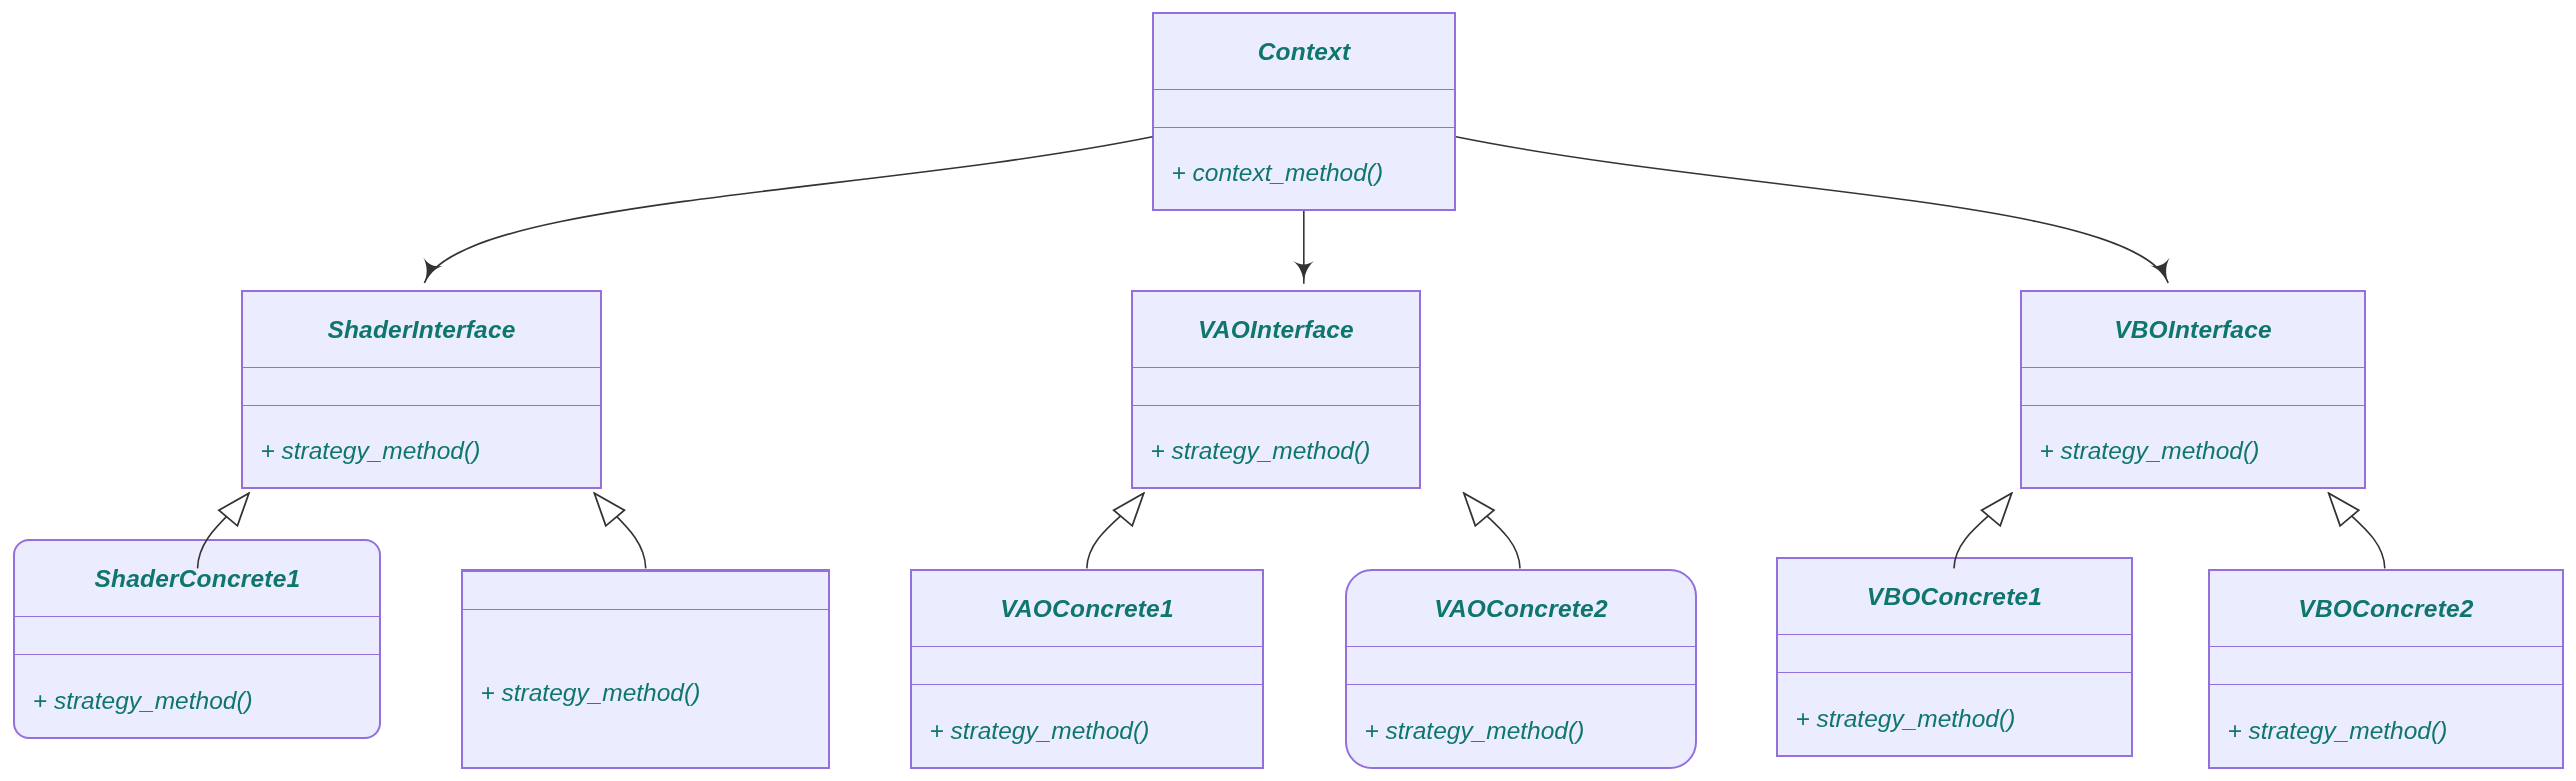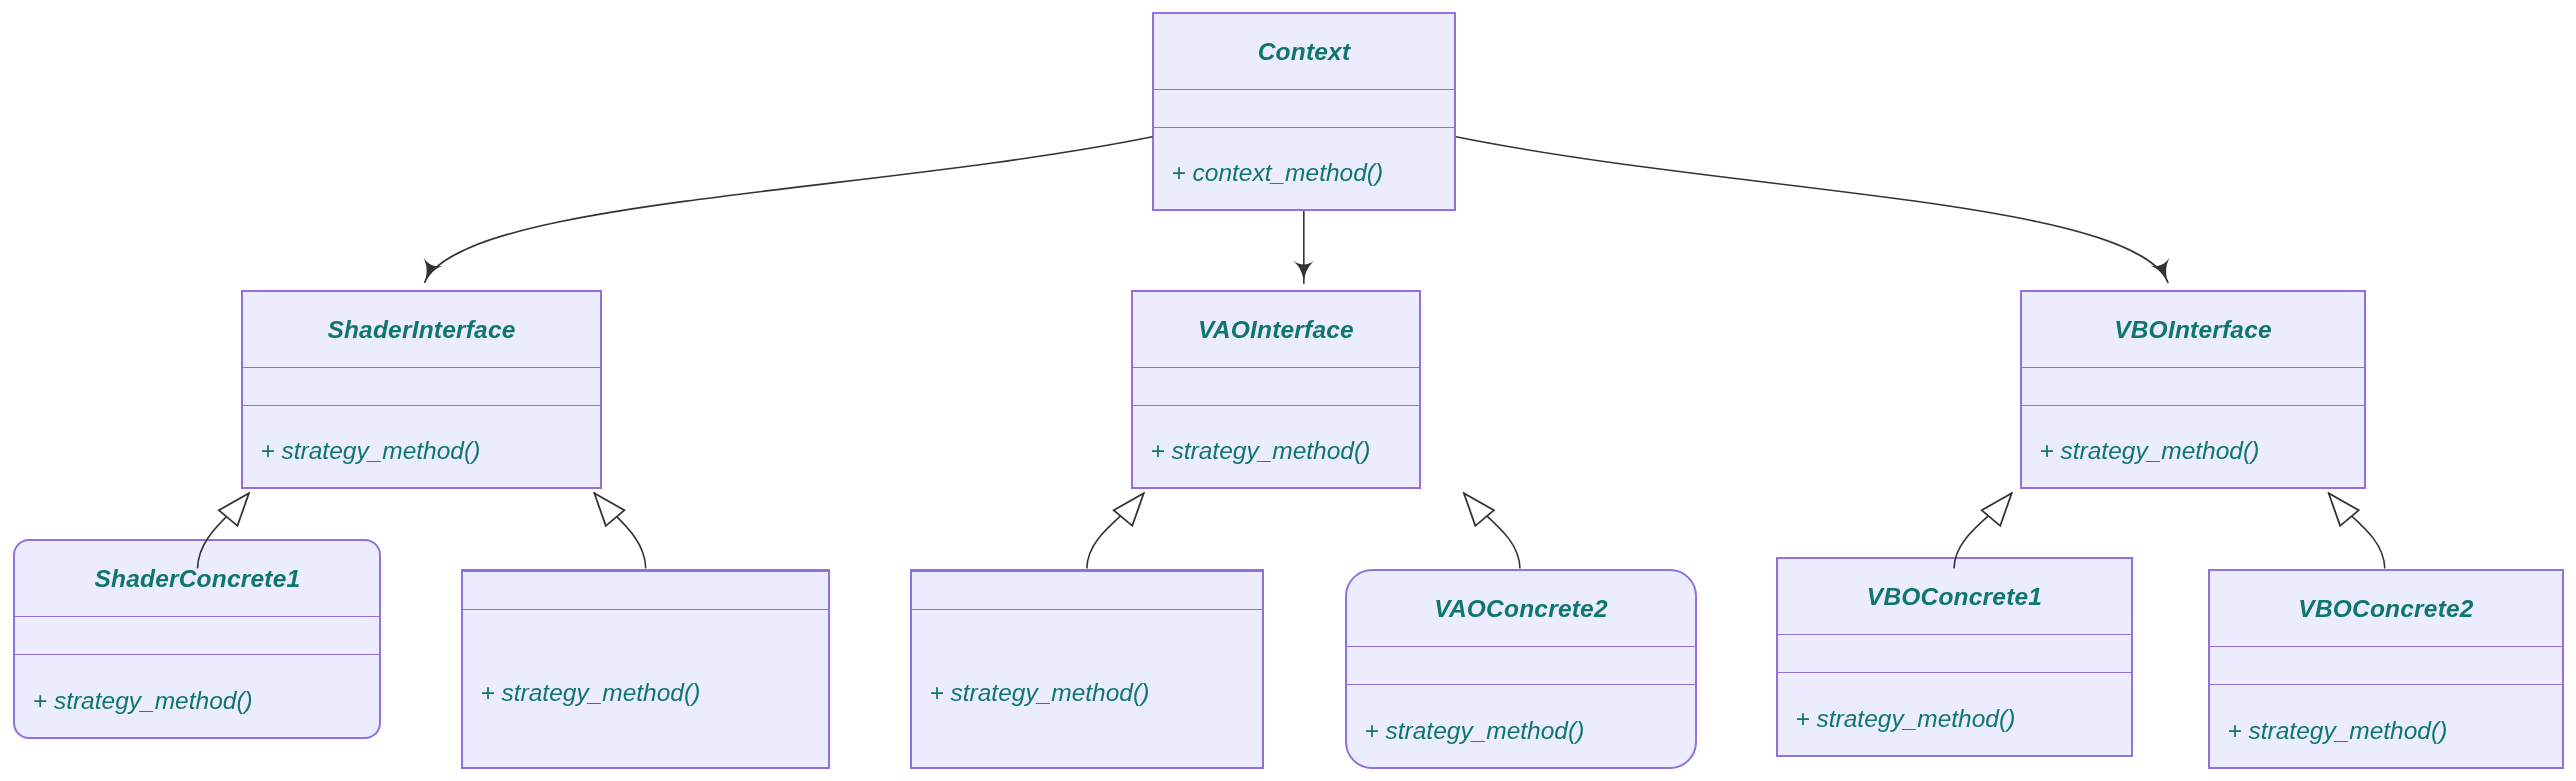--- a/index.html
+++ b/index.html
@@ -111,20 +111,21 @@
     <div class="cb-attrs"></div>
     <div class="cb-methods">+ strategy_method()</div>
   </div>
 
   <div class="class-box" style="left:461px; top:569px; width:369px; height:200px;">
     <div class="cb-attrs"></div>
     <div class="cb-methods">+ strategy_method()</div>
   </div>
 
   <div class="class-box" style="left:910px; top:569px; width:354px; height:200px;">
+    <div class="cb-title">VAOConcrete1</div>
     <div class="cb-attrs"></div>
     <div class="cb-methods">+ strategy_method()</div>
   </div>
 
   <div class="class-box" style="left:1345px; top:569px; width:352px; height:200px;border-radius:27px;">
     <div class="cb-title">VAOConcrete2</div>
     <div class="cb-attrs"></div>
     <div class="cb-methods">+ strategy_method()</div>
   </div>
 

